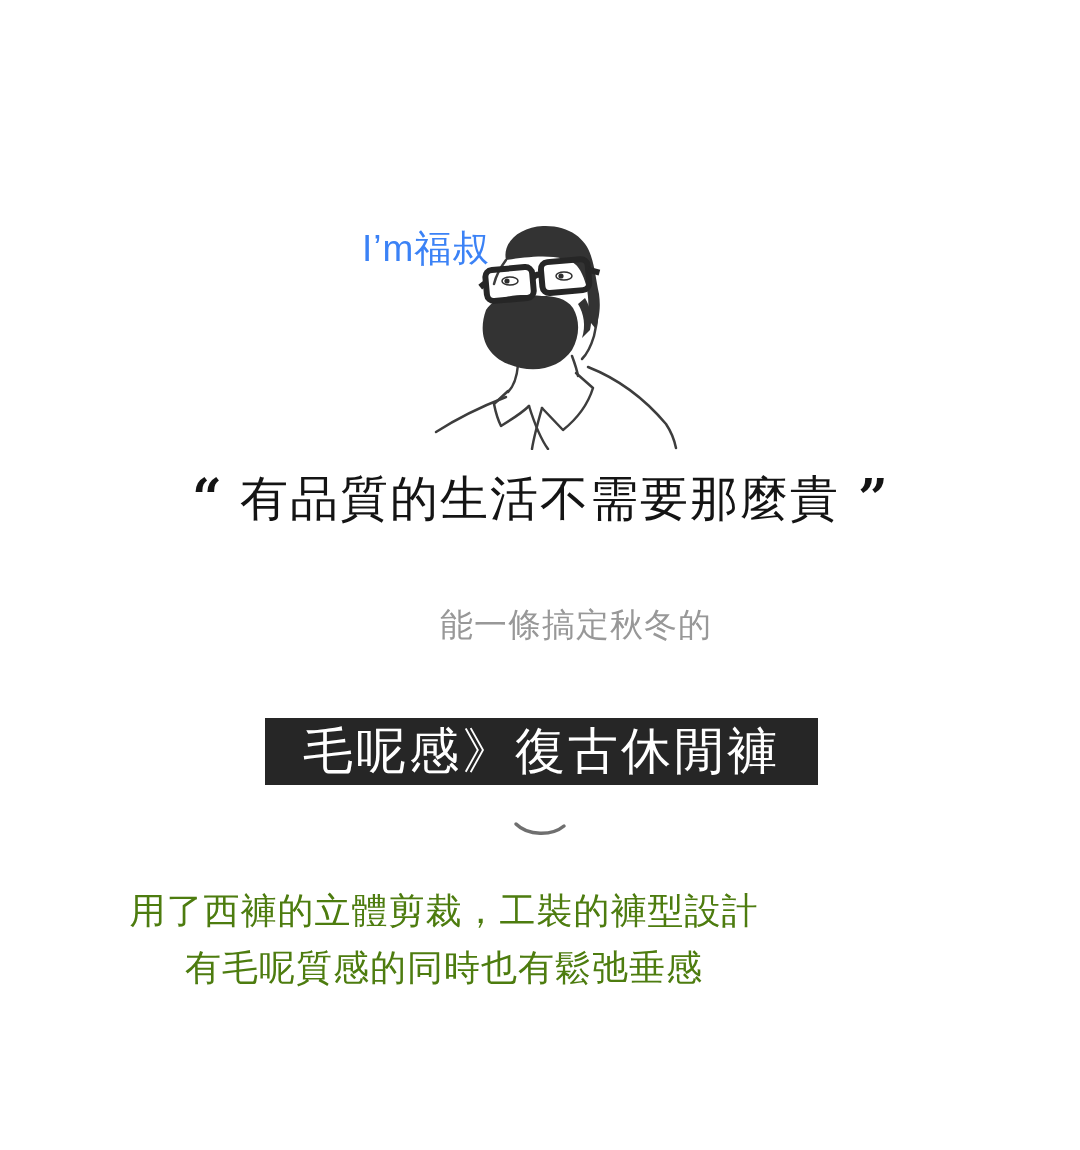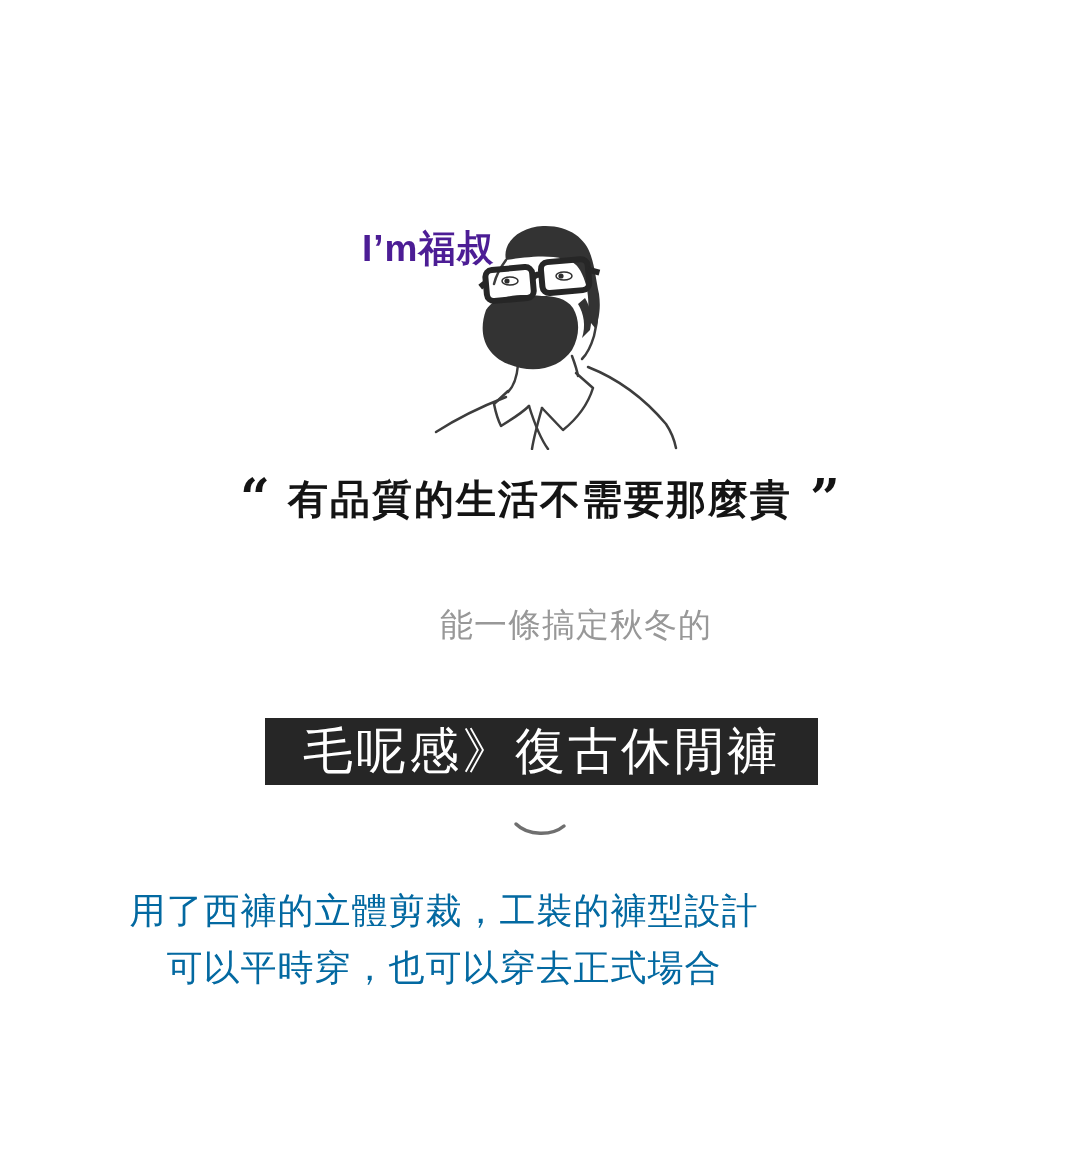--- a/index.html
+++ b/index.html
@@ -5,62 +5,62 @@
   html,body{margin:0;padding:0;background:#fff;}
   .page{
     position:relative;
     width:1080px;height:1150px;
     background:#ffffff;
     overflow:hidden;
     font-family:"Liberation Sans","DejaVu Sans",sans-serif;
   }
   .intro-label{
     position:absolute;left:362px;top:224px;
-    font-size:37px;font-weight:700;color:#4c1d95;
+    font-size:37px;font-weight:400;color:#3b82f6;
     letter-spacing:1px;white-space:nowrap;
   }
   .mascot{
     position:absolute;left:430px;top:218px;
     width:270px;height:232px;
   }
   .quote-row{
     position:absolute;left:0;top:464px;width:1080px;
     display:flex;align-items:flex-start;justify-content:center;
     color:#141414;
   }
   .quote-mark{
     font-size:52px;font-weight:700;line-height:1;
     position:relative;top:8px;
     font-family:"DejaVu Serif","Liberation Serif",serif;
   }
   .quote-mark.open{margin-right:18px;}
   .quote-mark.close{margin-left:18px;}
   .quote-text{
-    font-size:40px;font-weight:700;letter-spacing:2px;
+    font-size:48px;font-weight:400;letter-spacing:2px;
     line-height:70px;white-space:nowrap;
   }
   .subtitle{
     position:absolute;left:0;top:600px;width:1080px;
     text-align:center;color:#989898;
     font-size:33px;line-height:49px;letter-spacing:1px;margin-left:36px;
   }
   .banner{
     position:absolute;left:265px;top:718px;
     width:553px;height:67px;
     background:#262626;color:#ffffff;
     display:flex;align-items:center;justify-content:center;
     font-size:50px;font-weight:500;letter-spacing:3px;
     white-space:nowrap;
   }
   .smile-arc{
     position:absolute;left:512px;top:818px;width:56px;height:24px;
   }
   .description{
     position:absolute;left:0;top:882px;width:888px;
-    text-align:center;color:#0369a1;
+    text-align:center;color:#4d7c0f;
     font-size:36px;line-height:57px;letter-spacing:1px;
   }
   .description p{margin:0;white-space:nowrap;}
 </style>
 </head>
 <body>
 
 <div class="page">
 
   <div class="intro-label">I’m福叔</div>
@@ -131,16 +131,16 @@
   <div class="banner">毛呢感》復古休閒褲</div>
 
   <div class="smile-arc">
     <svg viewBox="0 0 56 24" width="56" height="24">
       <path d="M4 6 C16 18 40 18 52 8" fill="none" stroke="#6f6f6f" stroke-width="3.5" stroke-linecap="round"></path>
     </svg>
   </div>
 
   <div class="description">
     <p>用了西褲的立體剪裁，工裝的褲型設計</p>
-    <p>可以平時穿，也可以穿去正式場合</p>
+    <p>有毛呢質感的同時也有鬆弛垂感</p>
   </div>
 
 </div>
 
 </body></html>

